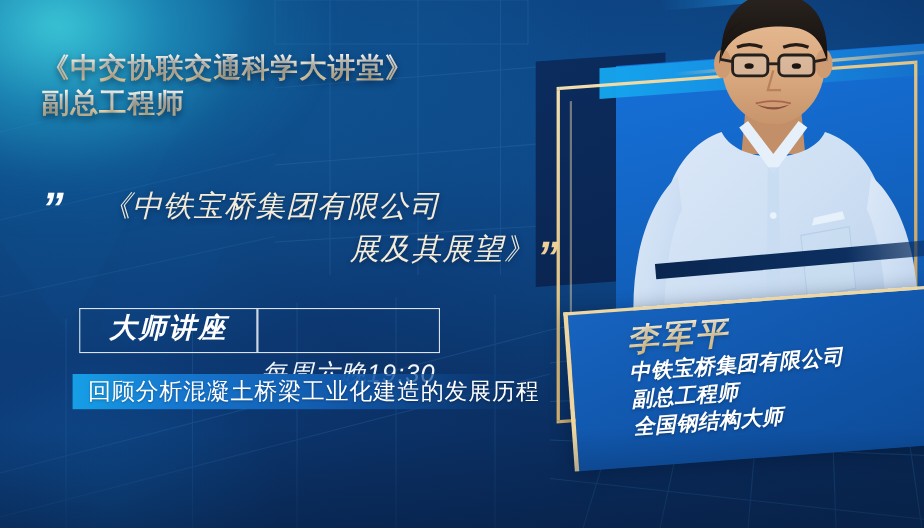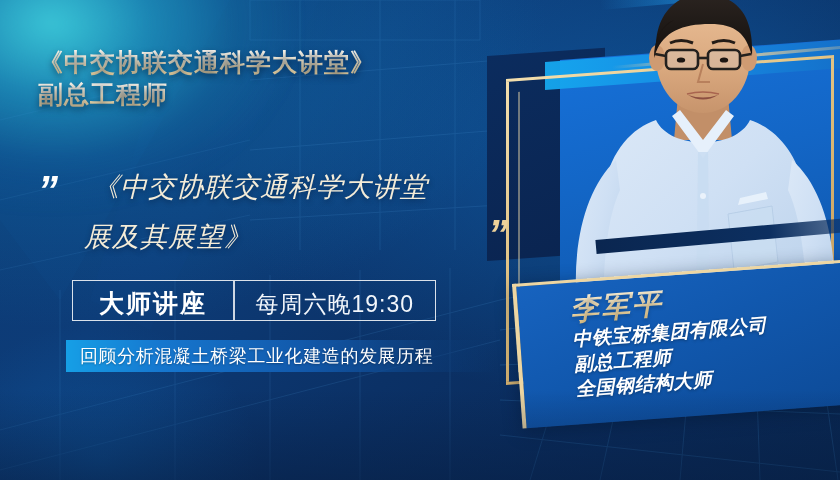--- a/index.html
+++ b/index.html
@@ -115,47 +115,47 @@
   }
   .qm-open{left:2px;top:2px;color:#ffffff;}
   .qm-close{left:452px;top:46px;color:#edd199;}
   .quote-text{
     margin-left:48px;width:420px;text-align:right;
     font-size:27px;font-weight:400;font-style:italic;line-height:1.46;
     color:#f4ecd8;letter-spacing:1px;
     text-shadow:0 2px 5px rgba(2,20,48,.5);
   }
   .quote-text .l1{display:block;text-align:left;padding-left:8px;}
-  .quote-text .l2{display:block;text-align:left;padding-right:18px;margin-top:11px;}
+  .quote-text .l2{display:block;text-align:right;padding-right:18px;}
 
   
   .lecture-box{
-    position:absolute;left:72px;top:280px;width:364px;height:41px;
+    position:absolute;left:72px;top:280px;width:328px;height:41px;
     border:1.5px solid rgba(255,255,255,.85);
-    display:flex;align-items:flex-end;box-sizing:border-box;
+    display:flex;align-items:flex-start;box-sizing:border-box;font-style:italic;
   }
   .lb-left{
     width:160px;text-align:center;font-size:25px;font-weight:700;color:#ffffff;
     letter-spacing:2px;
   }
   .lb-div{width:1.5px;height:100%;background:rgba(255,255,255,.8);}
   .lb-right{
     flex:1;text-align:center;font-size:23px;font-weight:400;color:#f2f6fb;
     letter-spacing:1px;
     margin-top:43px;
   }
 
   
   .desc-bar{
     position:absolute;left:66px;top:340px;width:430px;height:32px;
     background:linear-gradient(90deg,#169fe6 0%, #1677cf 22%, #1259ab 55%, rgba(12,60,120,.55) 86%, rgba(10,45,95,0) 100%);
     display:flex;align-items:center;
   }
   .desc-text{
-    padding-left:14px;font-size:18px;font-weight:400;color:#ffffff;letter-spacing:.6px;
+    padding-left:14px;font-size:21px;font-weight:400;color:#ffffff;letter-spacing:.6px;
     text-shadow:0 1px 2px rgba(0,0,0,.3);white-space:nowrap;
   }
 
   .bottom-fade{
     position:absolute;left:0;bottom:0;width:840px;height:90px;
     background:linear-gradient(180deg,rgba(8,35,75,0),rgba(7,30,66,.55));
     pointer-events:none;
   }
 </style>
 </head>
@@ -301,21 +301,21 @@
 
   <div class="title-wrap">
     <div class="title-line">《中交协联交通科学大讲堂》</div>
     <div class="title-line">副总工程师</div>
   </div>
 
   <div class="quote-block">
     <span class="qm qm-open">”</span>
     <span class="qm qm-close">”</span>
     <div class="quote-text">
-      <span class="l1">《中交协联交通科学大讲堂</span>
+      <span class="l1">《中铁宝桥集团有限公司</span>
       <span class="l2">展及其展望》</span>
     </div>
   </div>
 
   <div class="lecture-box">
     <div class="lb-left">大师讲座</div>
     <div class="lb-div"></div>
     <div class="lb-right">每周六晚19:30</div>
   </div>
 

